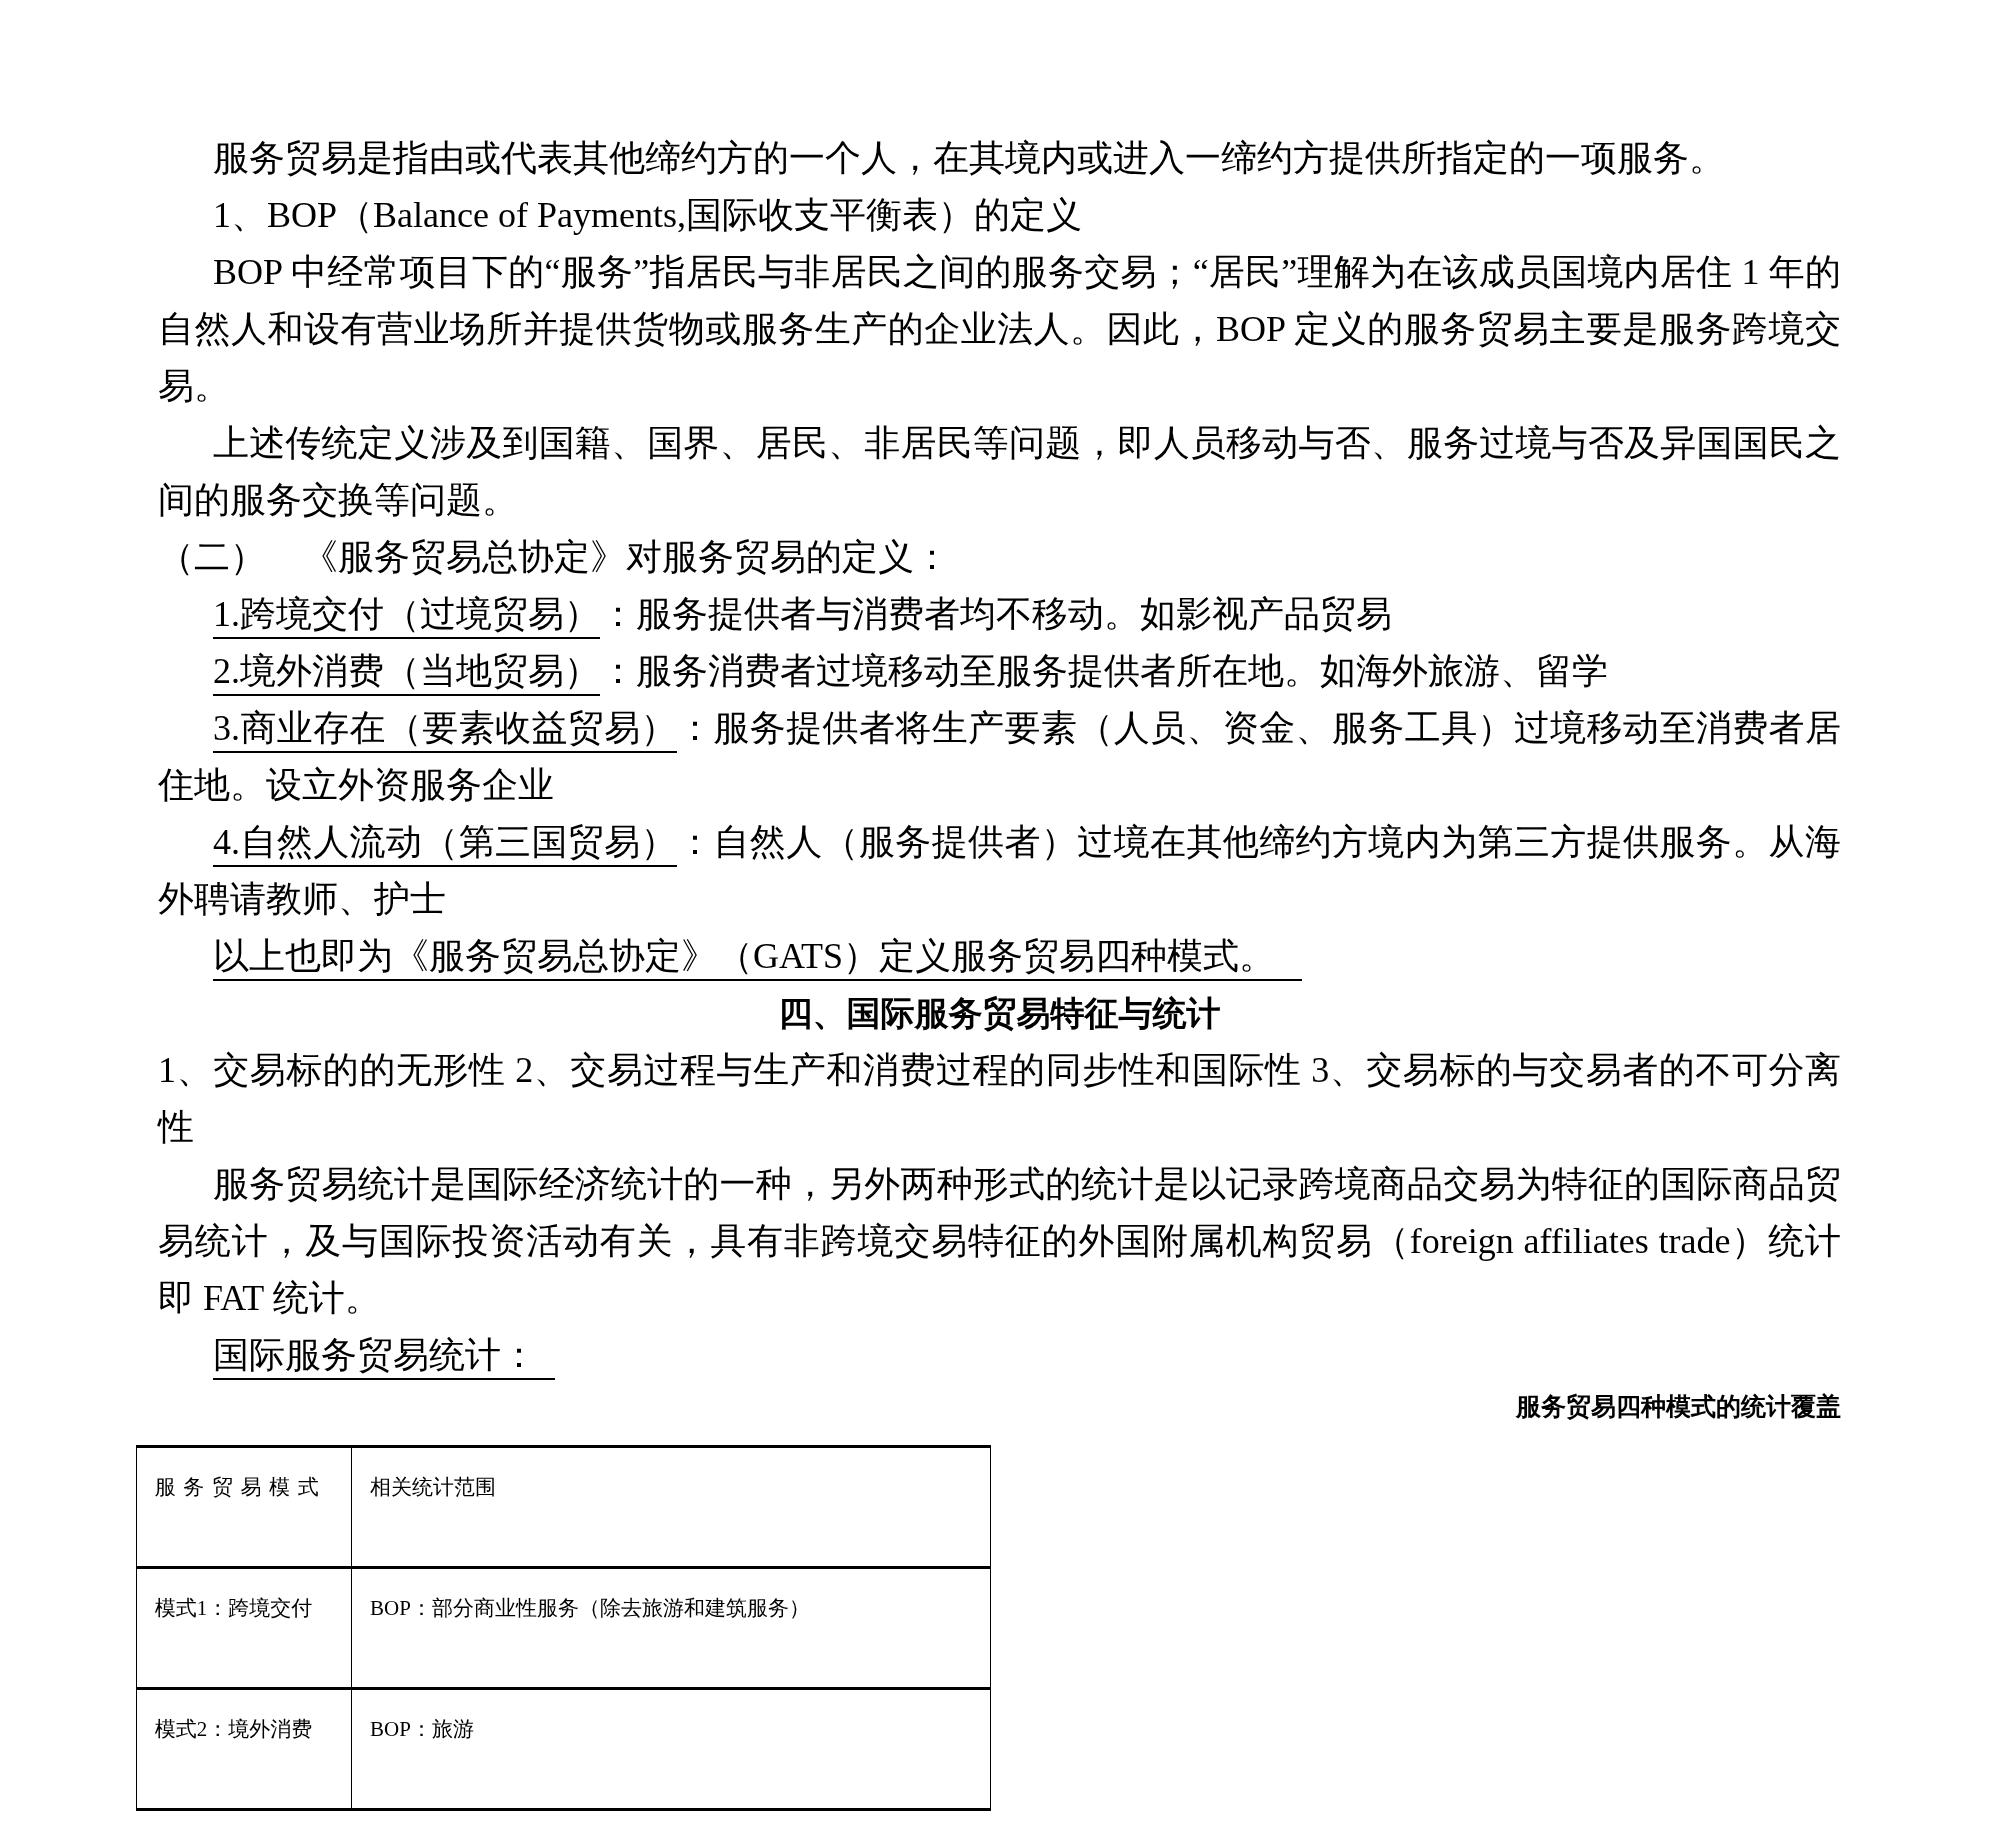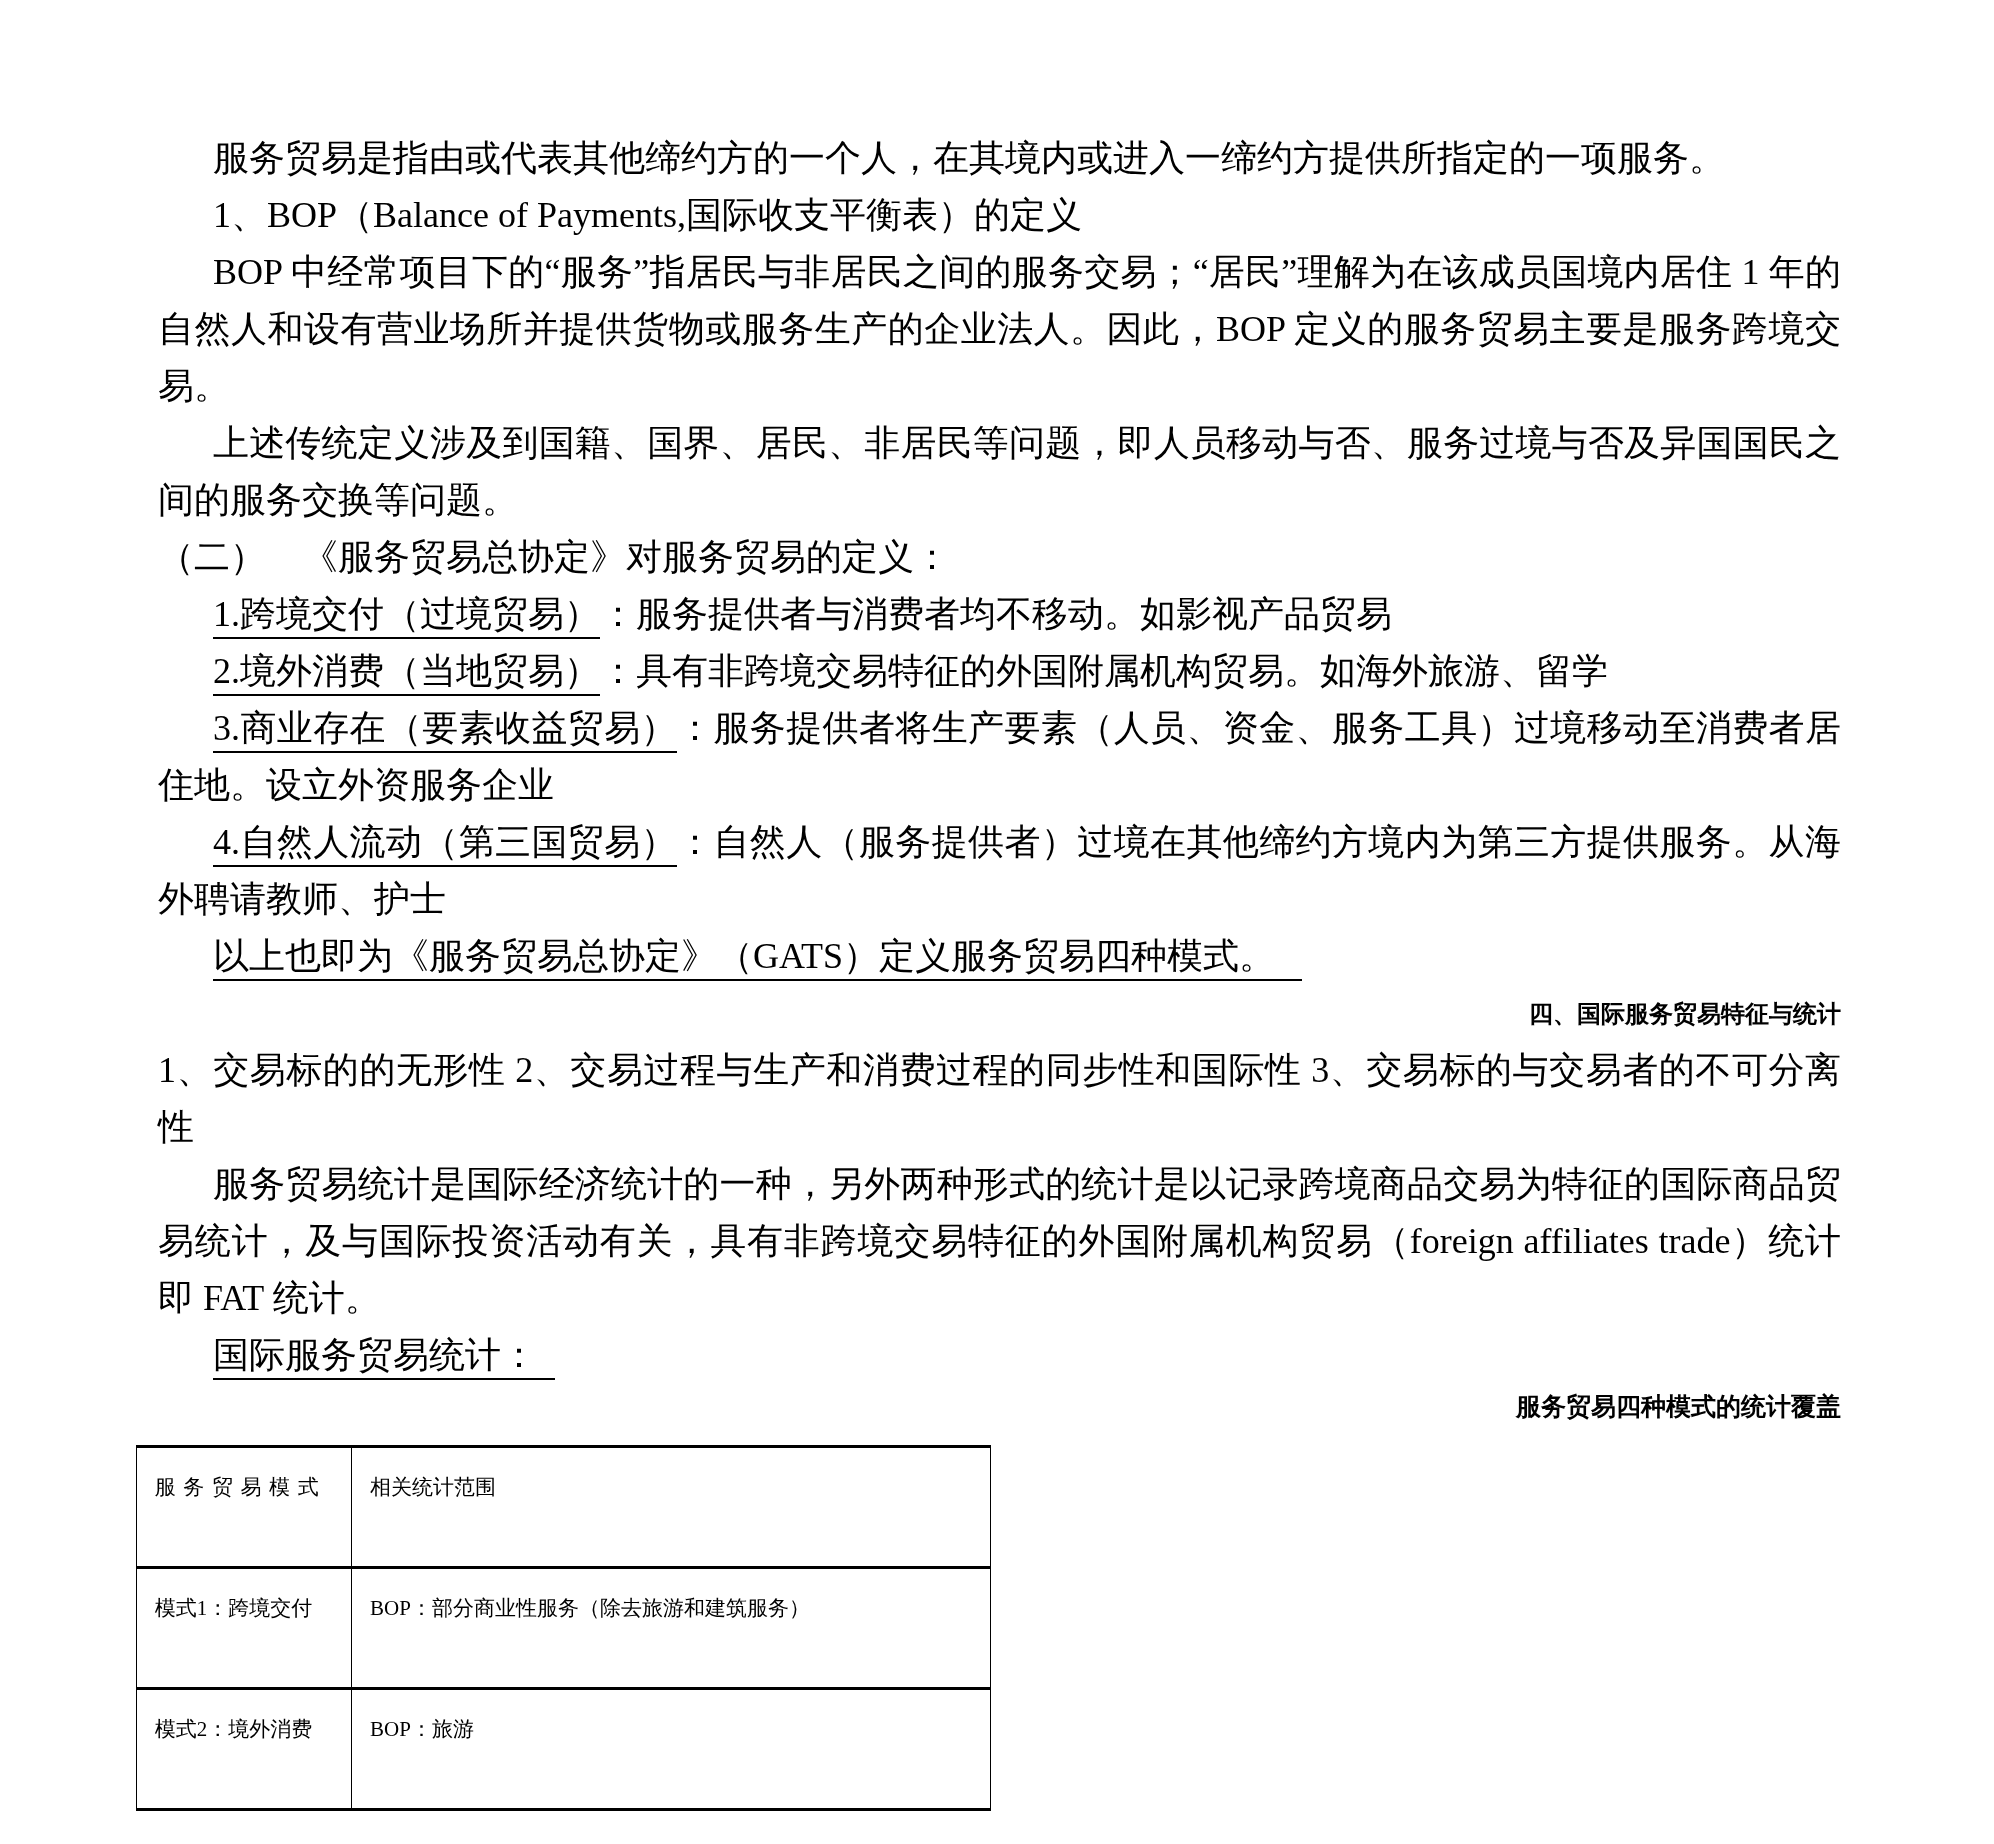--- a/index.html
+++ b/index.html
@@ -26,25 +26,25 @@
   }
   .indent { text-indent: 55px; }
   .u {
     border-bottom: 2.5px solid #000;
     padding-bottom: 3.2px;
   }
   .u-tail-lg { padding-right: 26.5px; }
   .u-tail-sm { padding-right: 17.7px; }
   h2.section-heading {
     margin: 0;
-    font-size: 24px;
+    font-size: 34px;
     line-height: 57px;
     font-weight: bold;
     font-family: "Liberation Sans", "DejaVu Sans", sans-serif;
-    text-align: right;
+    text-align: center;
   }
   p.table-title {
     font-size: 25px !important;
     line-height: 45px !important;
     font-weight: bold;
     text-align: right;
     font-family: "Liberation Sans", "DejaVu Sans", sans-serif;
   }
   table.stats-table {
     border-collapse: collapse;
@@ -79,21 +79,21 @@
     <p class="indent">1、BOP（Balance of Payments,国际收支平衡表）的定义</p>
 
     <p class="indent">BOP 中经常项目下的“服务”指居民与非居民之间的服务交易；“居民”理解为在该成员国境内居住 1 年的自然人和设有营业场所并提供货物或服务生产的企业法人。因此，BOP 定义的服务贸易主要是服务跨境交易。</p>
 
     <p class="indent">上述传统定义涉及到国籍、国界、居民、非居民等问题，即人员移动与否、服务过境与否及异国国民之间的服务交换等问题。</p>
 
     <p>（二）　《服务贸易总协定》对服务贸易的定义：</p>
 
     <p class="indent"><span class="u">1.跨境交付（过境贸易）</span><span>：服务提供者与消费者均不移动。如影视产品贸易</span></p>
 
-    <p class="indent"><span class="u">2.境外消费（当地贸易）</span><span>：具有非跨境交易特征的外国附属机构贸易。如海外旅游、留学</span></p>
+    <p class="indent"><span class="u">2.境外消费（当地贸易）</span><span>：服务消费者过境移动至服务提供者所在地。如海外旅游、留学</span></p>
 
     <p class="indent"><span class="u">3.商业存在（要素收益贸易）</span><span>：服务提供者将生产要素（人员、资金、服务工具）过境移动至消费者居住地。设立外资服务企业</span></p>
 
     <p class="indent"><span class="u">4.自然人流动（第三国贸易）</span><span>：自然人（服务提供者）过境在其他缔约方境内为第三方提供服务。从海外聘请教师、护士</span></p>
 
     <p class="indent"><span class="u u-tail-lg">以上也即为《服务贸易总协定》（GATS）定义服务贸易四种模式。</span></p>
 
     <h2 class="section-heading">四、国际服务贸易特征与统计</h2>
 
 

